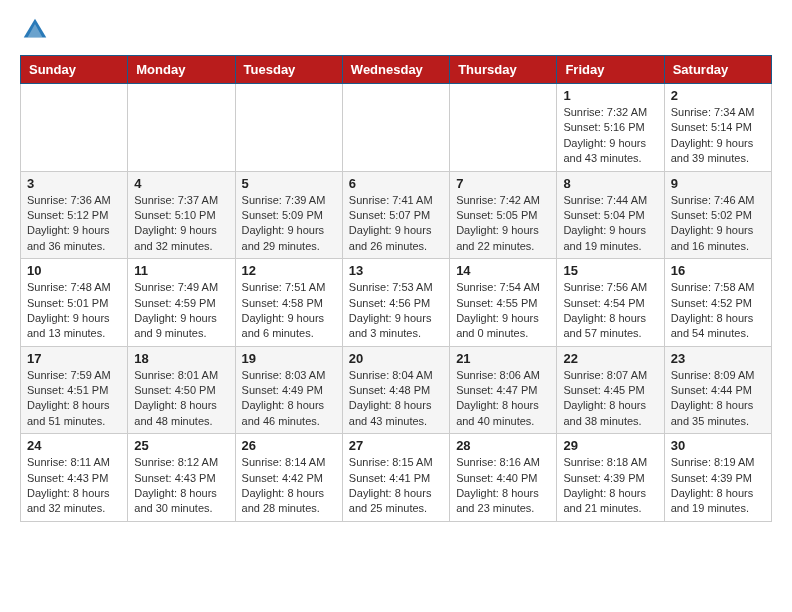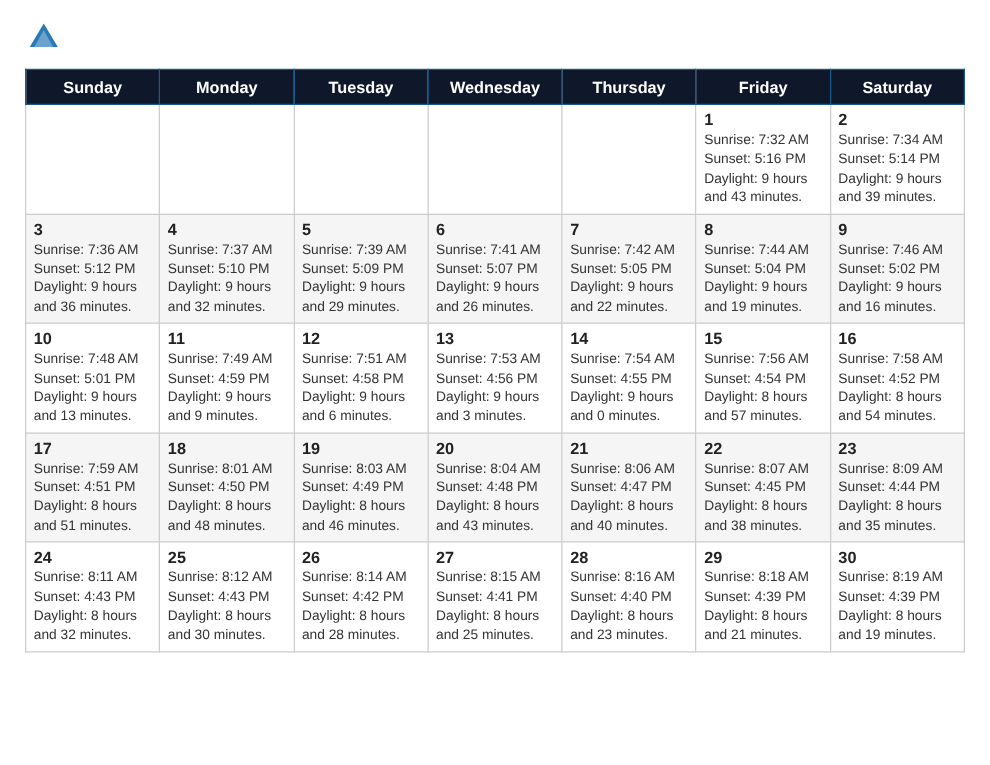--- a/index.html
+++ b/index.html
@@ -15,24 +15,24 @@
     .logo-blue { font-size: 18px; font-weight: bold; color: #2a7ab8; }
     .logo-icon { width: 30px; height: 30px; }
     
     .title-area { text-align: right; }
     .month-title { font-size: 36px; color: #333; font-weight: normal; }
     .location { font-size: 16px; color: #555; }
     
     .calendar { width: 100%; border-collapse: collapse; }
     
     .calendar th {
-      background: #0f172a;
+      background: #b91c1c;
       color: white;
       padding: 6px 8px;
-      text-align: center;
+      text-align: left;
       font-size: 13px;
       font-weight: bold;
       border: 1px solid #1a5a8a;
     }
     
     .calendar td {
       border: 1px solid #ccc;
       padding: 4px 6px;
       vertical-align: top;
       width: calc(100% / 7);

